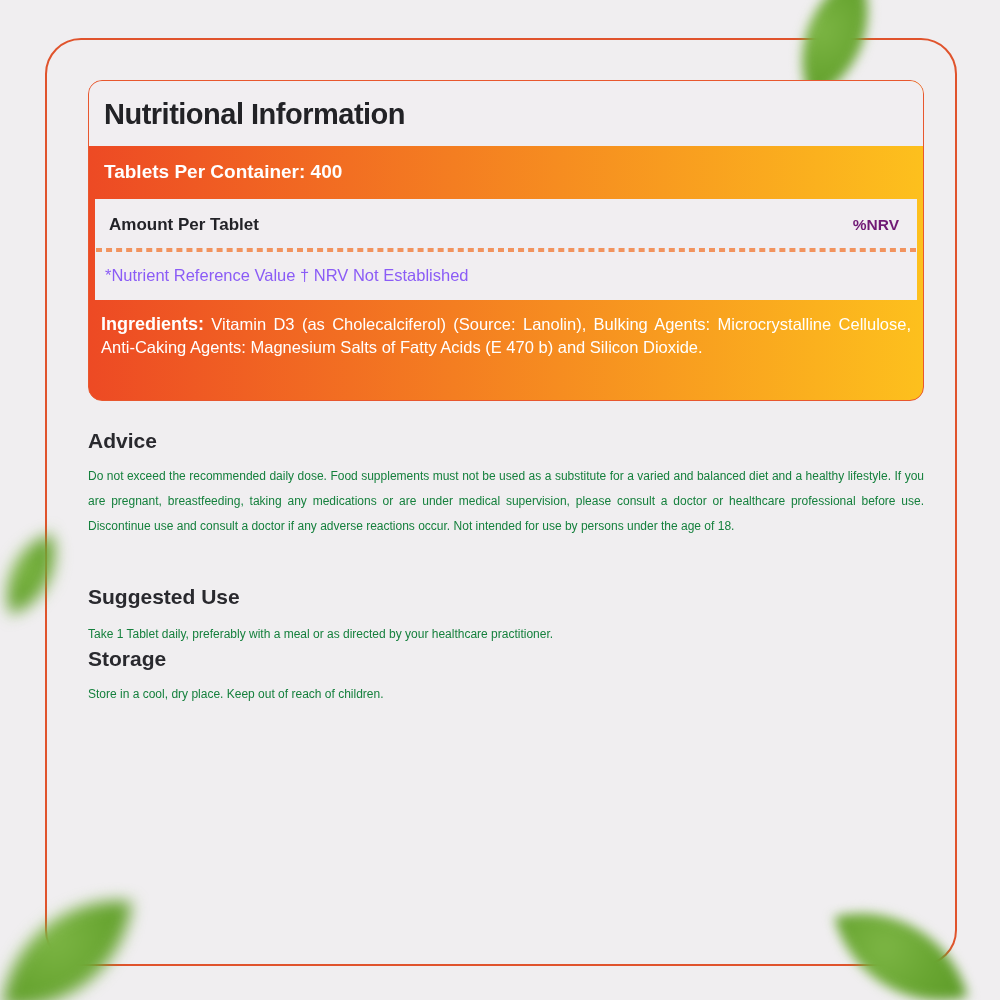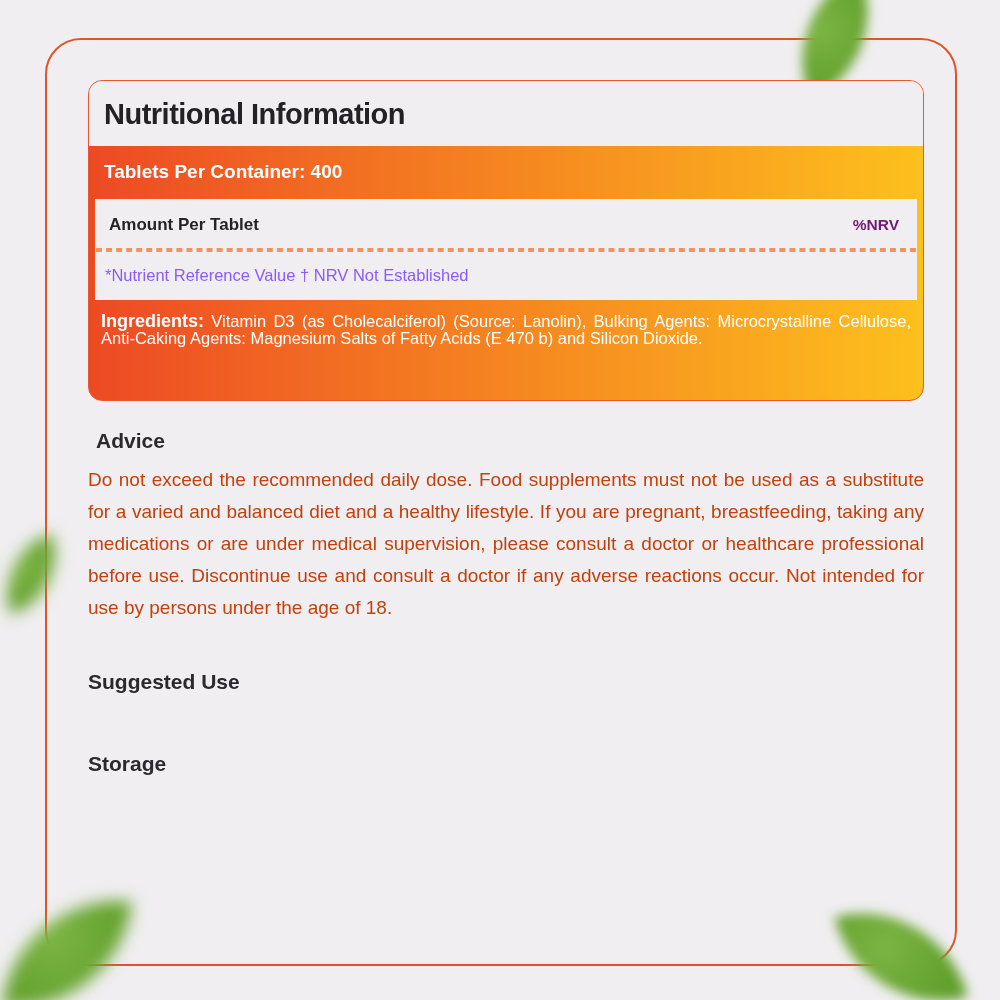--- a/index.html
+++ b/index.html
@@ -72,42 +72,42 @@
     text-align: left;
     font-size: 16.5px;
     color: #8b5cf6;
     padding: 14px 10px 15px 10px;
   }
   .ingredients {
     padding: 13px 12px 14px 12px;
     min-height: 100px;
     color: #ffffff;
     font-size: 16.5px;
-    line-height: 17px;
+    line-height: 23px;
     text-align: justify;
   }
   .ingredients b { font-size: 18px; font-weight: bold; }
 
   
   .sec-heading {
     font-size: 21px;
     font-weight: bold;
     color: #29292e;
   }
   .sec-body {
-    font-size: 19px;
-    line-height: 32px;
-    color: #c2410c;
+    font-size: 12px;
+    line-height: 25px;
+    color: #15803d;
     text-align: justify;
   }
-  #advice-heading   { margin-top: 28px; margin-left: 8px; }
+  #advice-heading   { margin-top: 28px; }
   #advice-body      { margin-top: 11px; }
   #suggested-heading{ margin-top: 46px; }
   #suggested-body   { margin-top: 13px; text-align: left; }
-  #storage-heading  { margin-top: 58px; }
+  #storage-heading  { }
   #storage-body     { margin-top: 11px; text-align: left; }
 
   
   .leaf {
     position: absolute;
     background: radial-gradient(circle at 38% 38%, #7cb544 0%, #68a531 55%, #5d9b28 100%);
     filter: blur(6px);
   }
   .leaf-tlbr { border-radius: 0 100% 0 100%; }   
   .leaf-trbl { border-radius: 100% 0 100% 0; }   
@@ -157,16 +157,18 @@
     </div>
 
     <div class="ingredients"><b>Ingredients:</b><span> Vitamin D3 (as Cholecalciferol) (Source: Lanolin), Bulking Agents: Microcrystalline Cellulose, Anti-Caking Agents: Magnesium Salts of Fatty Acids (E 470 b) and Silicon Dioxide.</span></div>
 
   </div>
 
   <div class="sec-heading" id="advice-heading">Advice</div>
   <div class="sec-body" id="advice-body">Do not exceed the recommended daily dose. Food supplements must not be used as a substitute for a varied and balanced diet and a healthy lifestyle. If you are pregnant, breastfeeding, taking any medications or are under medical supervision, please consult a doctor or healthcare professional before use. Discontinue use and consult a doctor if any adverse reactions occur. Not intended for use by persons under the age of 18.</div>
 
   <div class="sec-heading" id="suggested-heading">Suggested Use</div>
+  <div class="sec-body" id="suggested-body">Take 1 Tablet daily, preferably with a meal or as directed by your healthcare practitioner.</div>
 
   <div class="sec-heading" id="storage-heading">Storage</div>
+  <div class="sec-body" id="storage-body">Store in a cool, dry place. Keep out of reach of children.</div>
 
 </div>
 
 </body></html>

